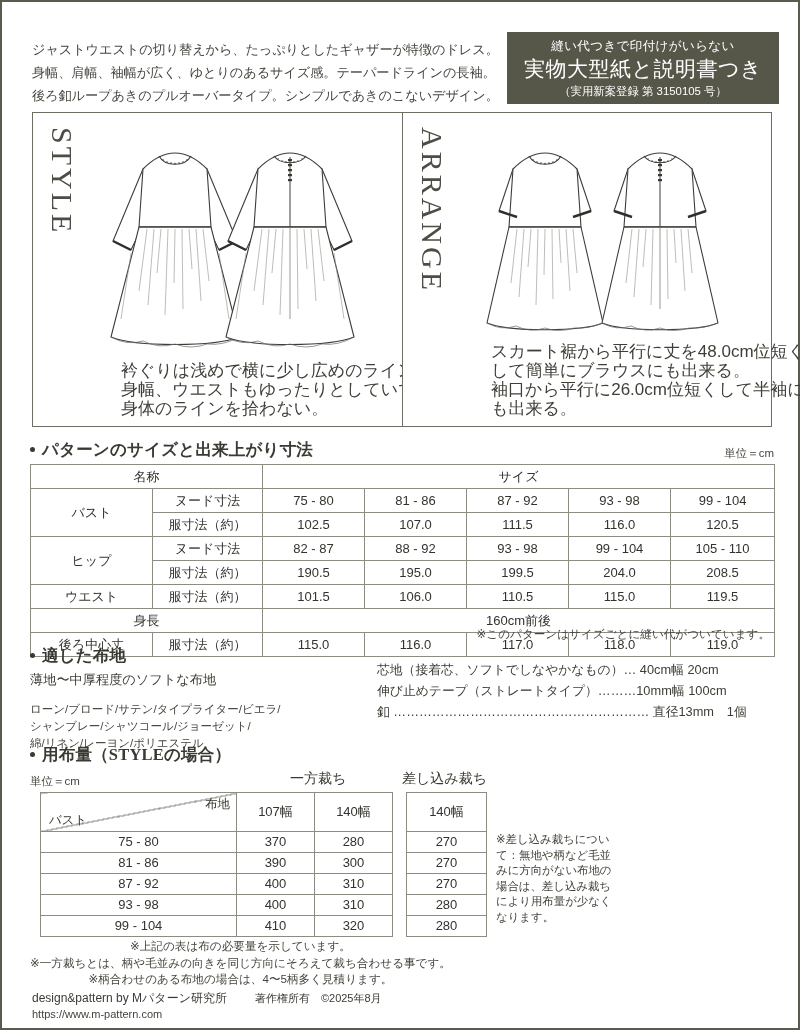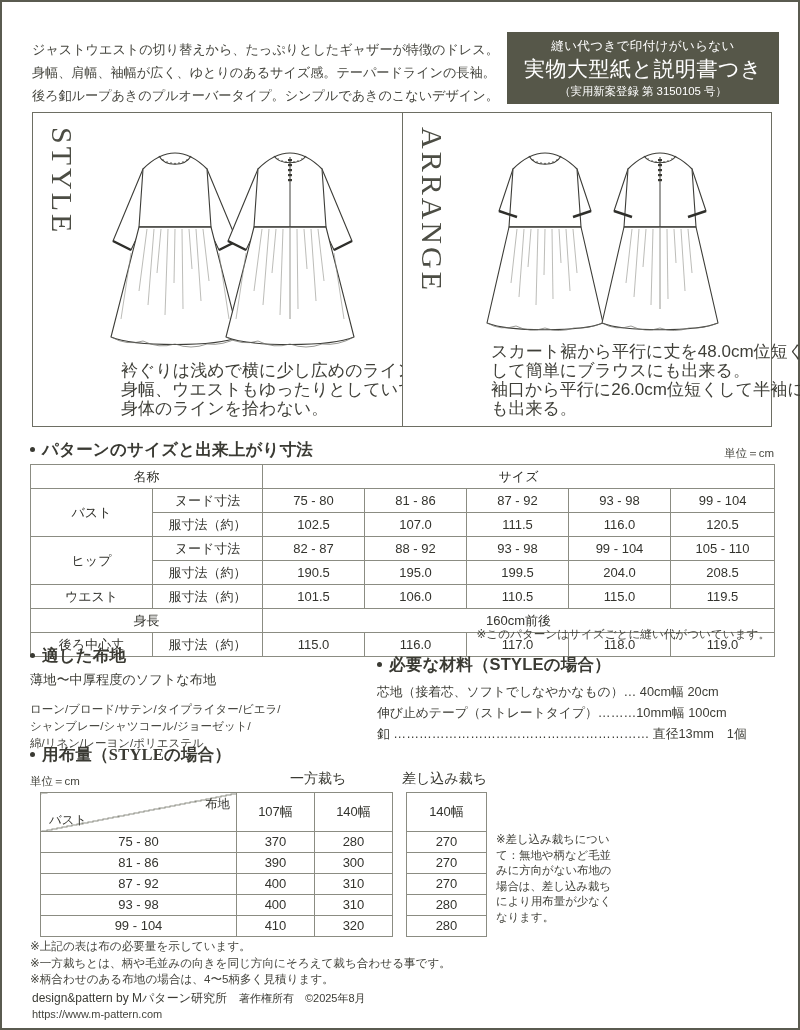--- a/index.html
+++ b/index.html
@@ -251,31 +251,32 @@
   }
 
   
   .footnotes {
     position: absolute;
     left: 28px;
     top: 936px;
     font-size: 11.6px;
     line-height: 16.5px;
     color: #44443d;
+    text-align: center;
   }
   .footnotes div { white-space: nowrap; }
 
   .credit {
     position: absolute;
     left: 30px;
     top: 988px;
     font-size: 12px;
     color: #3b3b34;
   }
-  .credit .cr-small { font-size: 11px; margin-left: 12px; }
+  .credit .cr-small { font-size: 11px; margin-left: 28px; }
   .credit-url {
     position: absolute;
     left: 30px;
     top: 1006px;
     font-size: 11px;
     color: #44443d;
   }
 </style>
 </head>
 <body>
@@ -592,23 +593,20 @@
     </div>
     <div class="fabric-sub">薄地〜中厚程度のソフトな布地</div>
     <div class="fabric-list">
       <div>ローン/ブロード/サテン/タイプライター/ビエラ/</div>
       <div>シャンブレー/シャツコール/ジョーゼット/</div>
       <div>綿/リネン/レーヨン/ポリエステル</div>
     </div>
   </div>
 
   <div class="mat-sec">
-    <div class="sec-head">
-      <span class="bullet"></span><span>必要な材料（STYLEの場合）</span>
-    </div>
     <div class="mat-lines">
       <div>芯地（接着芯、ソフトでしなやかなもの）… 40cm幅 20cm</div>
       <div>伸び止めテープ（ストレートタイプ）………10mm幅 100cm</div>
       <div>釦 …………………………………………………… 直径13mm　1個</div>
     </div>
   </div>
 
   <div class="sec-head yard-head">
     <span class="bullet"></span><span>用布量（STYLEの場合）</span>
   </div>

